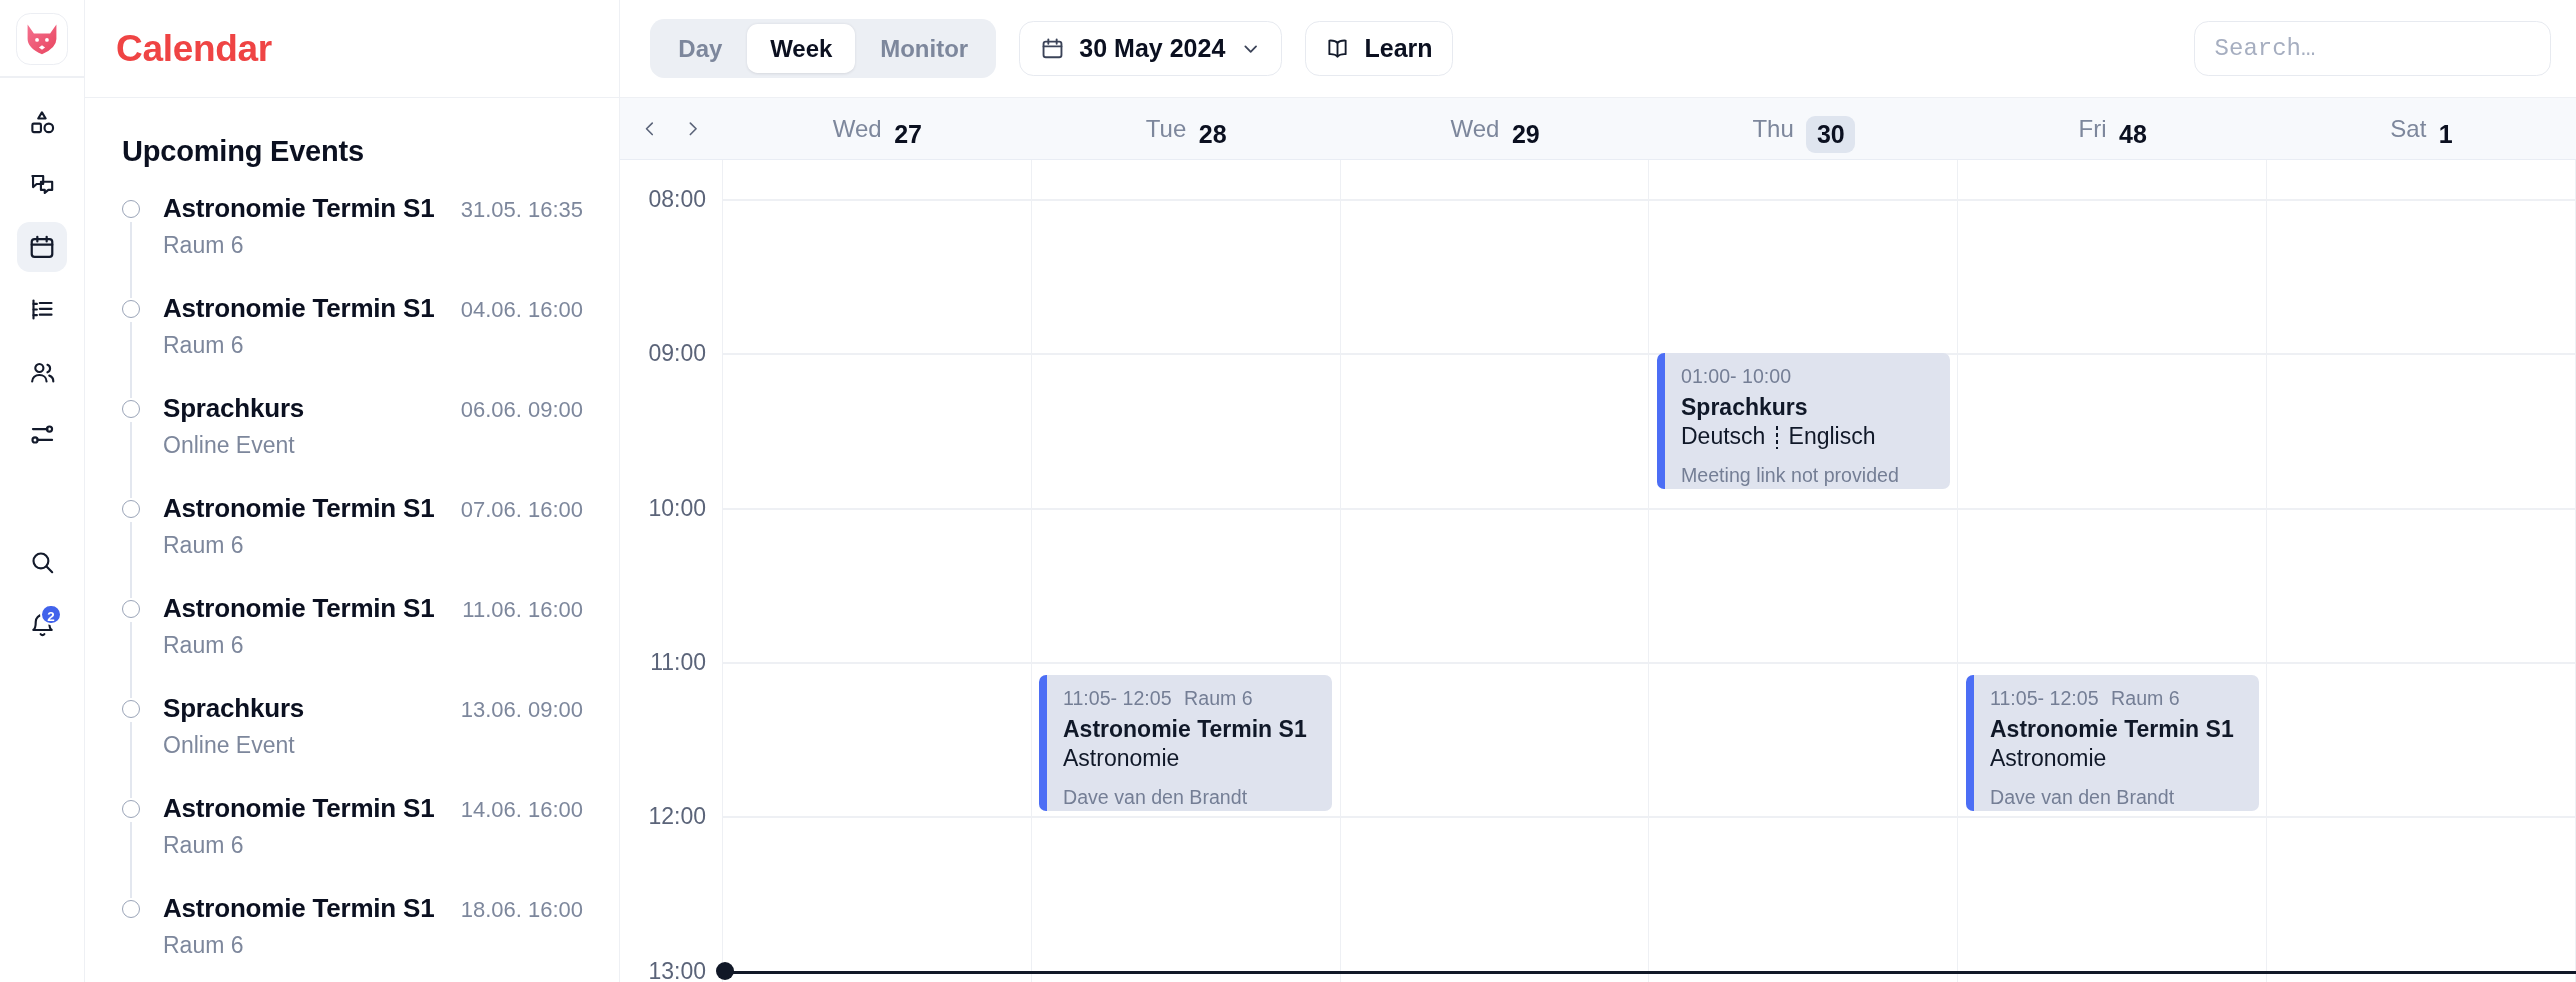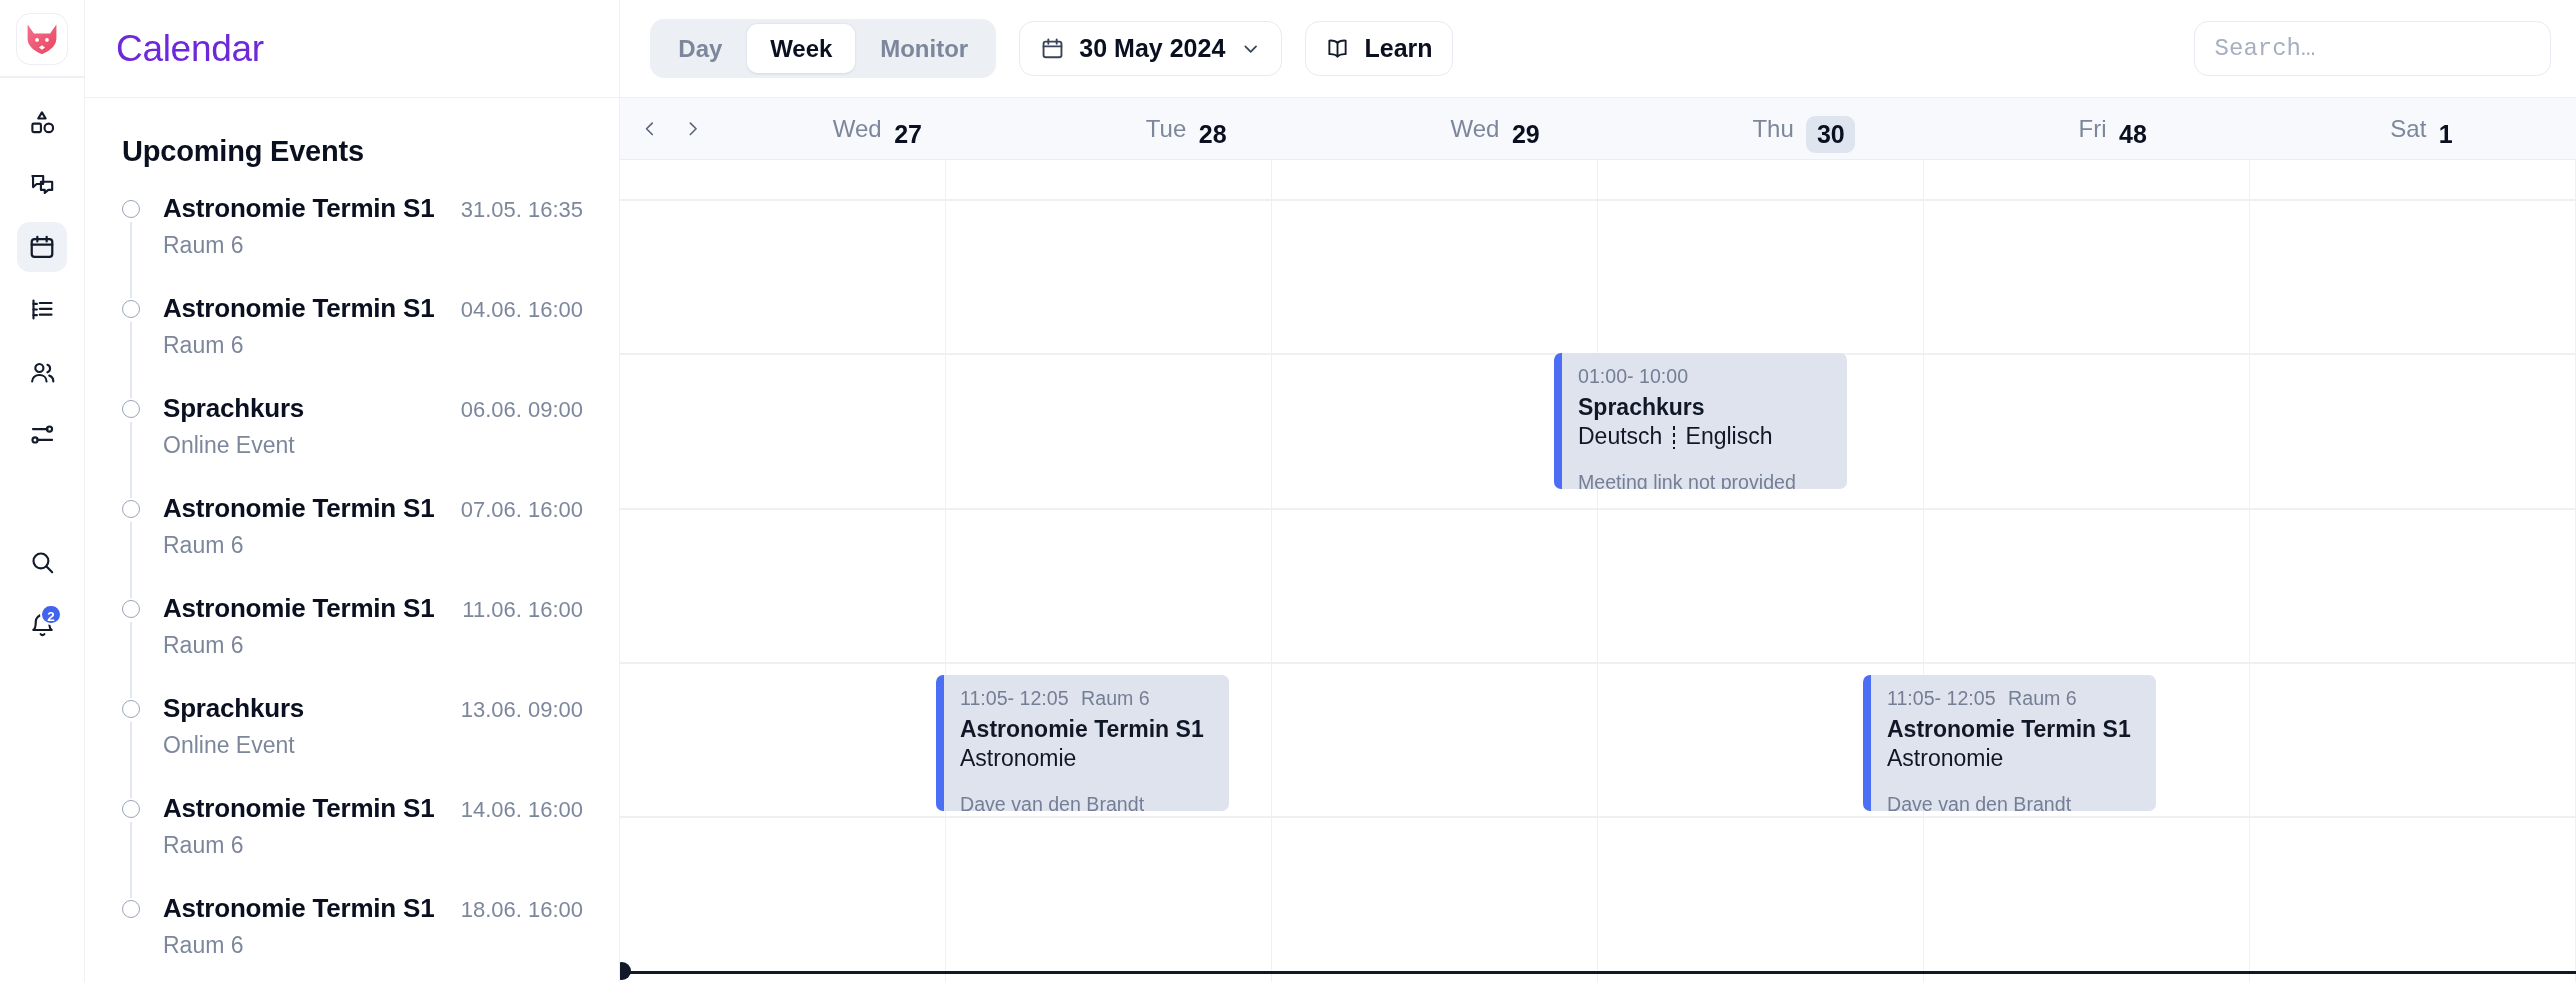--- a/index.html
+++ b/index.html
@@ -47,21 +47,21 @@
     width: 535px; flex: 0 0 535px; height: 100%;
     border-right: 1.8px solid #eef0f4;
     display: flex; flex-direction: column; background: #fff;
   }
   .side-head {
     height: 98px; flex: 0 0 98px;
     display: flex; align-items: center;
     padding-left: 31px;
     border-bottom: 1.8px solid #eef0f4;
   }
-  .side-head h1 { font-size: 37px; font-weight: 400; color: #6d28d9; letter-spacing: -0.3px; }
+  .side-head h1 { font-size: 37px; font-weight: 700; color: #ef4444; letter-spacing: -0.3px; }
   .side-body { flex: 1; overflow: hidden; padding: 37px 36px 0 37px; }
   .side-title { font-size: 29px; font-weight: 700; color: #0b1020; margin-bottom: 25px; letter-spacing: -0.2px; }
 
   .ev-list { position: relative; }
   .ev {
     position: relative;
     padding-left: 41px;
     padding-bottom: 34px;
   }
   .ev:last-child { padding-bottom: 0; }
@@ -184,21 +184,21 @@
     padding: 11.6px 14.3px 0 16px; z-index: 5; cursor: pointer;
   }
   .e-meta { font-size: 19.6px; color: #747e95; margin-bottom: 5.3px; white-space: nowrap; }
   .e-meta .sp { display: inline-block; width: 12.5px; }
   .e-title { font-size: 23px; font-weight: 700; color: #101828; line-height: 1.28; }
   .e-sub { font-size: 23px; color: #101828; line-height: 1.28; display: flex; align-items: center; }
   .dotsep {
     display: inline-block; width: 1.8px; height: 23px; margin: 0 10.7px;
     background: repeating-linear-gradient(to bottom,#101828 0 3.6px,transparent 3.6px 7.1px);
   }
-  .e-foot { font-size: 19.6px; color: #747e95; margin-top: 19px; white-space: nowrap; }
+  .e-foot { font-size: 19.6px; color: #747e95; margin-top: 12px; white-space: nowrap; }
 </style>
 </head>
 <body>
 
 <div class="app">
 
   <div class="rail">
     <div class="logo-box">
       <svg width="36" height="36" viewBox="0 0 40 40">
         <defs>
@@ -443,20 +443,28 @@
             <span class="dnum">48</span>
           </div>
           <div class="day-col">
             <span class="dow">Sat</span>
             <span class="dnum">1</span>
           </div>
         </div>
     </div>
 
     <div class="grid-wrap">
+      <div class="gutter" id="gutter">
+          <div class="gutter-lbl" style="top: 39px;">08:00</div>
+          <div class="gutter-lbl" style="top: 193px;">09:00</div>
+          <div class="gutter-lbl" style="top: 348px;">10:00</div>
+          <div class="gutter-lbl" style="top: 502px;">11:00</div>
+          <div class="gutter-lbl" style="top: 656px;">12:00</div>
+          <div class="gutter-lbl" style="top: 811px;">13:00</div>
+        </div>
       <div class="grid" id="grid">
           <div class="gcol"></div>
           <div class="gcol"></div>
           <div class="gcol"></div>
           <div class="gcol"></div>
           <div class="gcol"></div>
           <div class="gcol"></div>
           <div class="hline-full" style="top: 39px;"></div>
           <div class="hline-full" style="top: 193px;"></div>
           <div class="hline-full" style="top: 348px;"></div>

